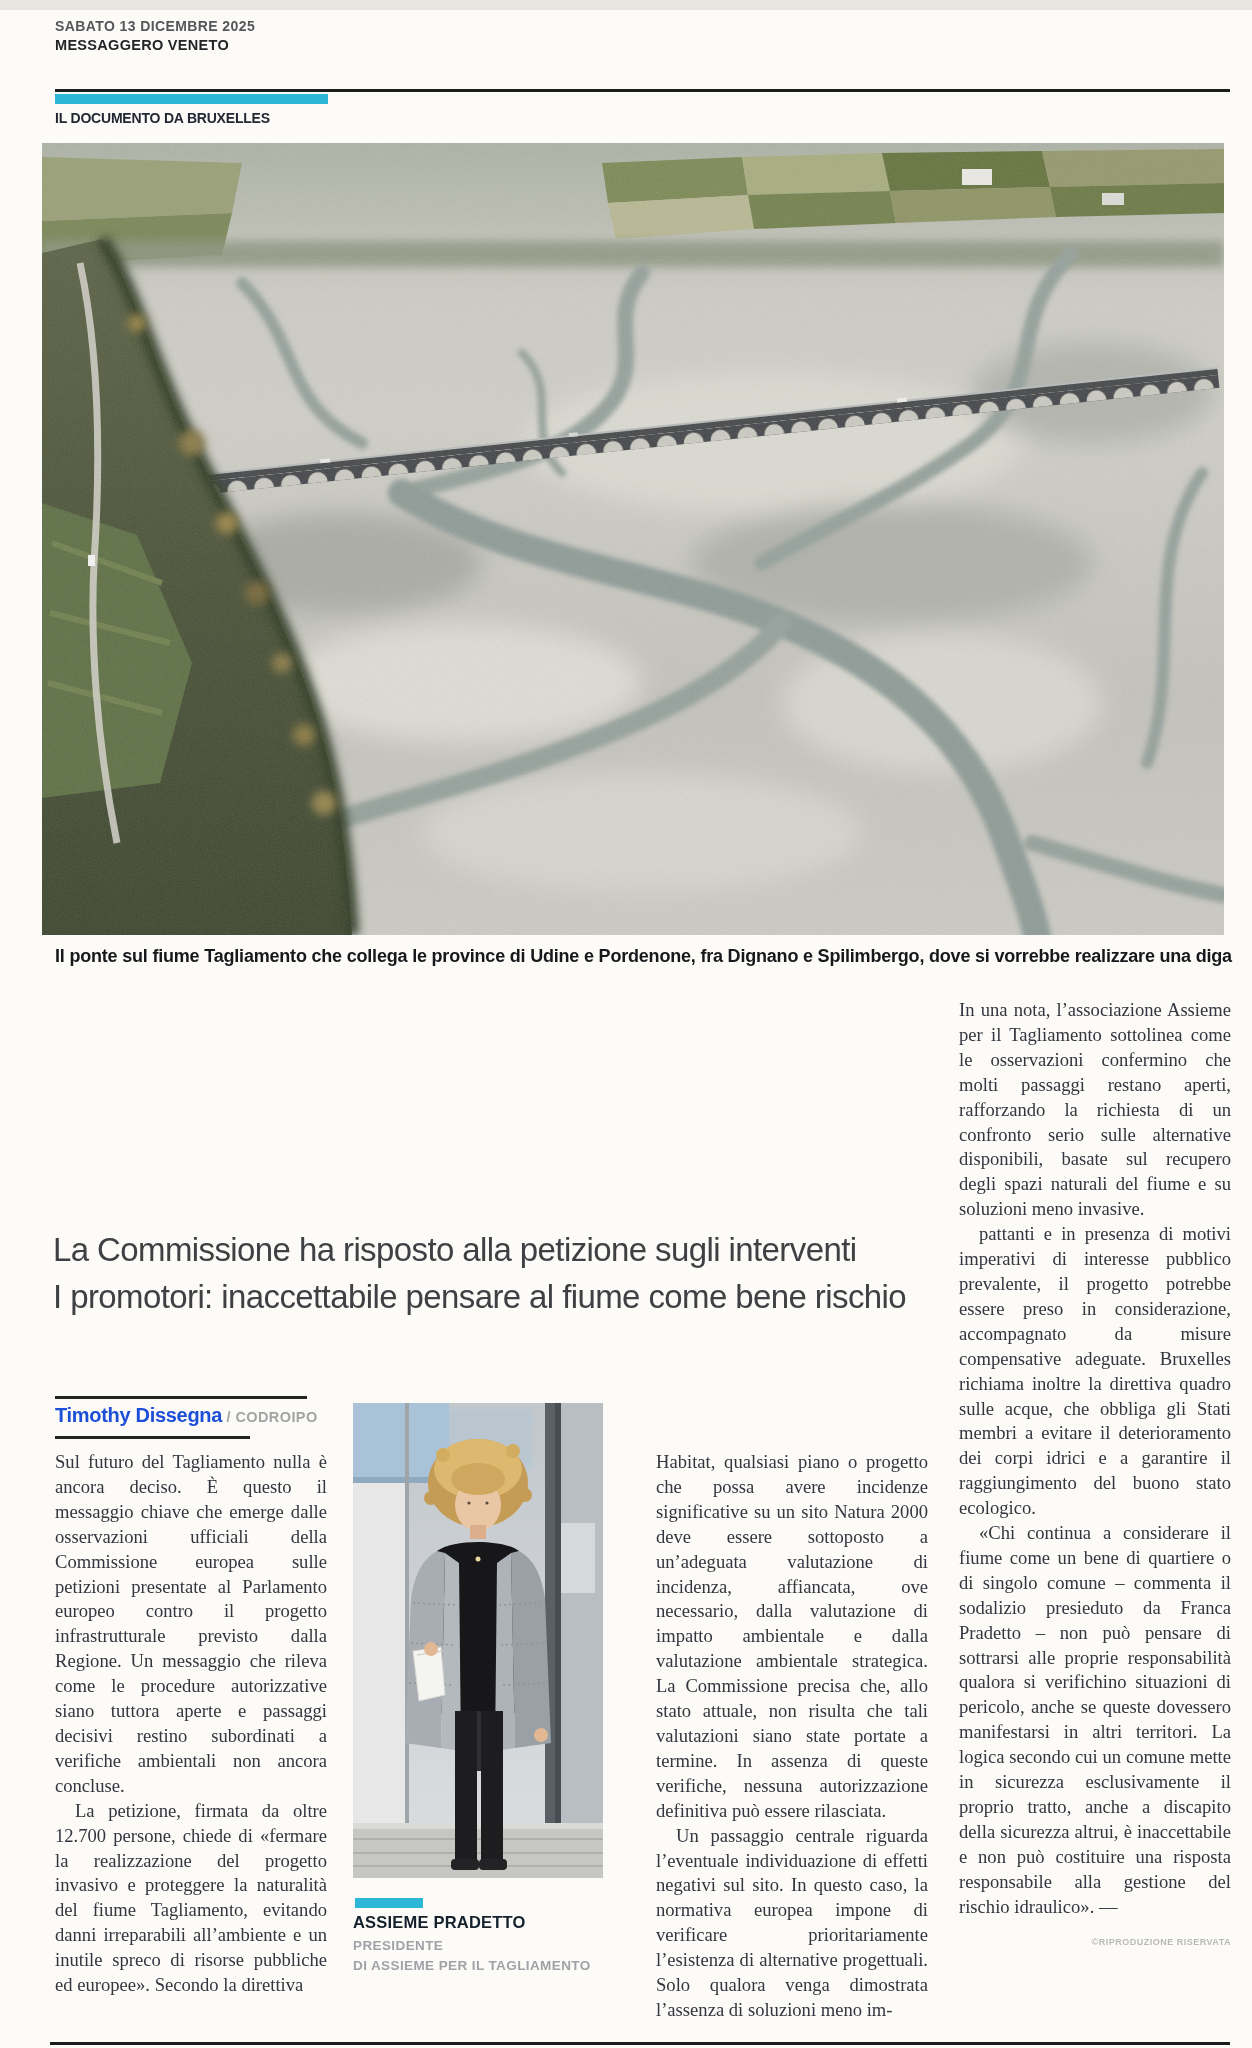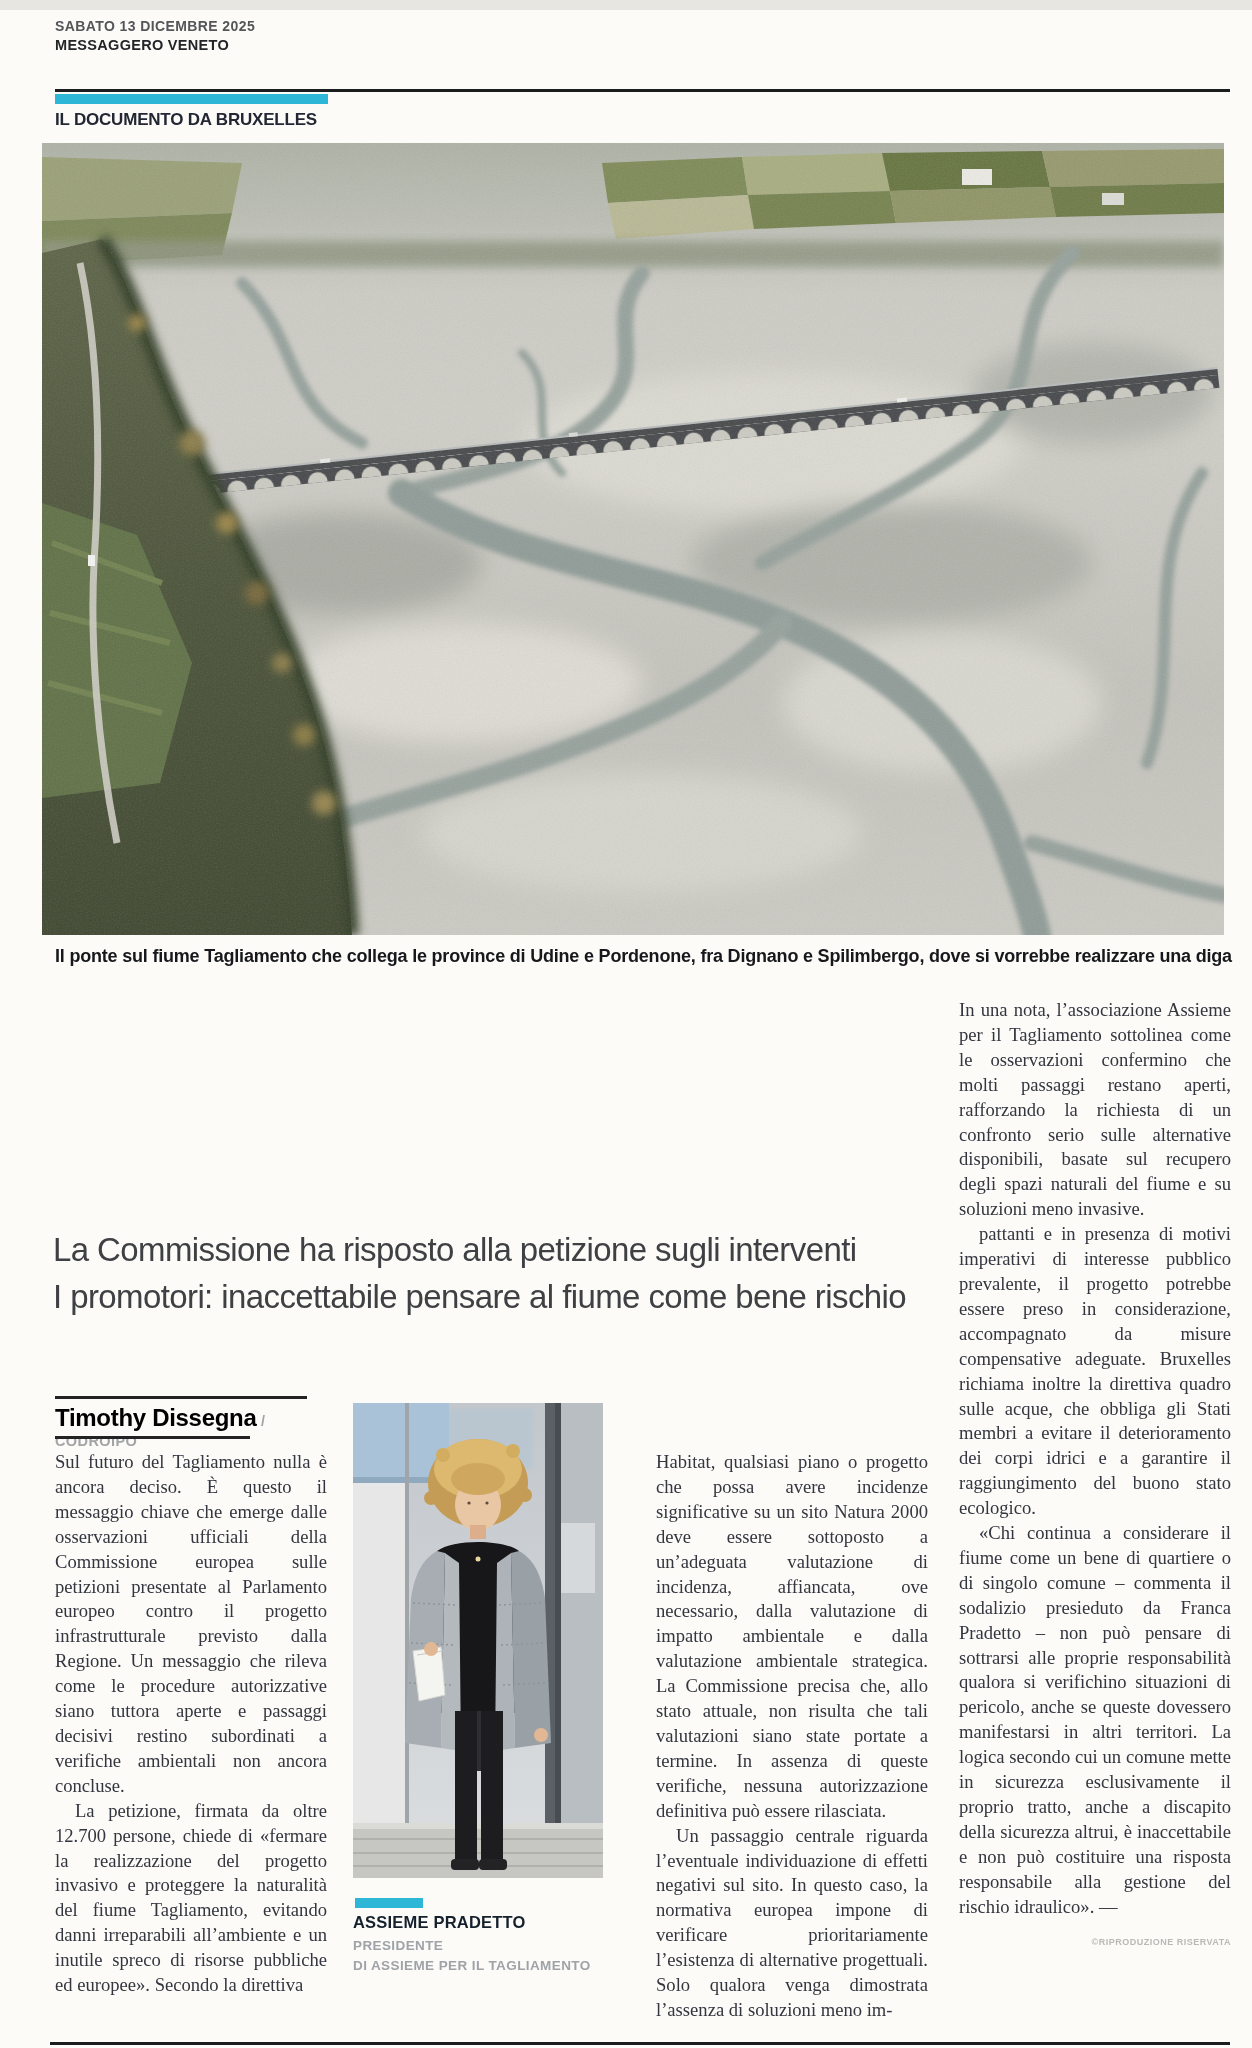--- a/index.html
+++ b/index.html
@@ -7,33 +7,33 @@
     position:relative;width:1252px;height:2048px;margin:10px auto;
     background:#fcfbf8;overflow:hidden;
     font-family:"Liberation Serif",serif;color:#33353d;
   }
   .abs{position:absolute;}
   
   .mast-date{left:55px;top:8px;font-family:"Liberation Sans",sans-serif;font-size:14px;font-weight:700;color:#55565a;letter-spacing:.4px;}
   .mast-title{left:55px;top:27px;font-family:"Liberation Sans",sans-serif;font-size:14.5px;font-weight:700;color:#232427;letter-spacing:.3px;}
   .rule{background:#1b1c1e;height:2.5px;}
   .accent-bar{background:var(--accent,#2eb6d6);}
-  .kicker{left:55px;top:100px;font-family:"Liberation Sans",sans-serif;font-size:17px;font-weight:700;color:#222733;letter-spacing:-.2px;}
+  .kicker{left:55px;top:100px;font-family:"Liberation Sans",sans-serif;font-size:14px;font-weight:700;color:#222733;letter-spacing:-.2px;}
   
   .main-photo{left:42px;top:133px;width:1182px;height:792px;background:#c6c5be;}
   .main-photo svg{display:block;}
   .photo-caption{left:55px;top:936px;width:1175px;font-family:"Liberation Sans",sans-serif;font-size:18px;font-weight:700;color:#17181c;white-space:nowrap;letter-spacing:-.2px;}
   
   .headline{left:50px;top:962px;width:915px;font-weight:700;color:#0e0e10;font-size:85px;line-height:93px;letter-spacing:-3px;white-space:nowrap;}
   
   .standfirst{left:53px;top:1216px;width:900px;font-family:"Liberation Sans",sans-serif;font-size:33px;line-height:47px;font-weight:400;color:#3e4044;letter-spacing:-.6px;white-space:nowrap;}
   
   .byline-rule-top{left:55px;top:1386px;width:252px;height:2.5px;background:#232325;}
   .byline-line{left:55px;top:1394px;width:272px;font-family:"Liberation Sans",sans-serif;}
-  .byline-author{font-size:24px;font-weight:700;color:#000000;letter-spacing:-.3px;}
+  .byline-author{font-size:20px;font-weight:700;color:#1d4ed8;letter-spacing:-.3px;}
   .byline-location{font-size:14.5px;font-weight:700;color:#a3a4a6;letter-spacing:.4px;}
   .byline-rule-bottom{left:55px;top:1426px;width:195px;height:2.5px;background:#232325;}
   
   .col{width:272px;font-size:18.6px;line-height:24.9px;text-align:justify;color:#33353f;}
   .col p{margin:0;}
   .col p + p{text-indent:20px;}
   .col1{left:55px;top:1440px;}
   .col3{left:656px;top:1440px;}
   .col4{left:959px;top:988px;}
   .repro-note{display:block;margin-top:10px;text-align:right;font-family:"Liberation Sans",sans-serif;font-size:9px;font-weight:700;color:#b9b9b6;letter-spacing:.5px;text-indent:0;}

